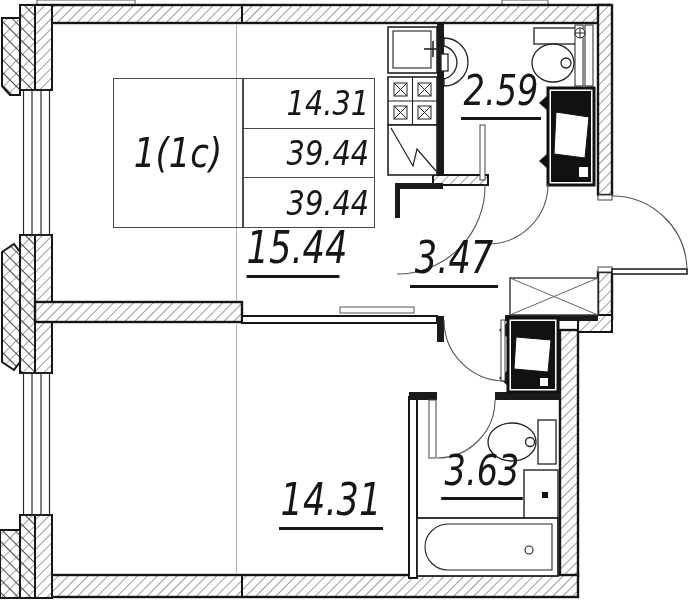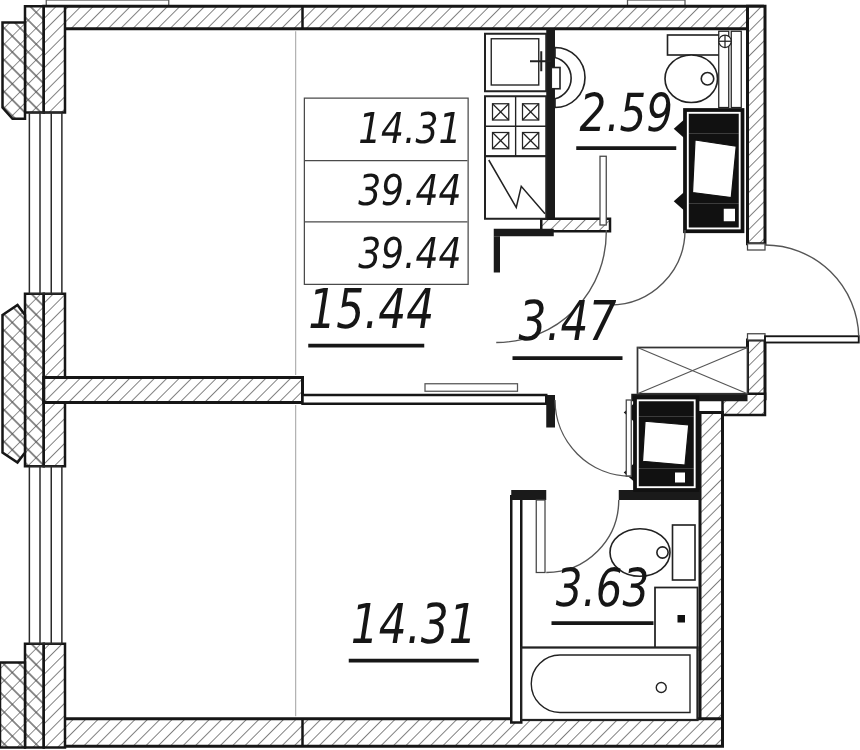--- a/index.html
+++ b/index.html
@@ -206,20 +206,23 @@
   <g>
     <rect x="501" y="320" width="4" height="61" fill="#fff" stroke="#444" stroke-width="1"></rect>
     <path d="M444 320 A61 61 0 0 0 505 381" fill="none" stroke="#555" stroke-width="1.1"></path>
   </g>
   <g>
     <rect x="429" y="400" width="7" height="58" fill="#fff" stroke="#444" stroke-width="1"></rect>
     <path d="M495 400 A58 58 0 0 1 437 458" fill="none" stroke="#555" stroke-width="1.1"></path>
   </g>
 </svg>
 
+<div class="apt-box">
+  <span class="lbl">1(1c)</span>
+</div>
 
 <div class="info-table">
   <div class="info-row">
     <span class="lbl">14.31</span>
   </div>
   <div class="info-row">
     <span class="lbl">39.44</span>
   </div>
   <div class="info-row">
     <span class="lbl">39.44</span>

